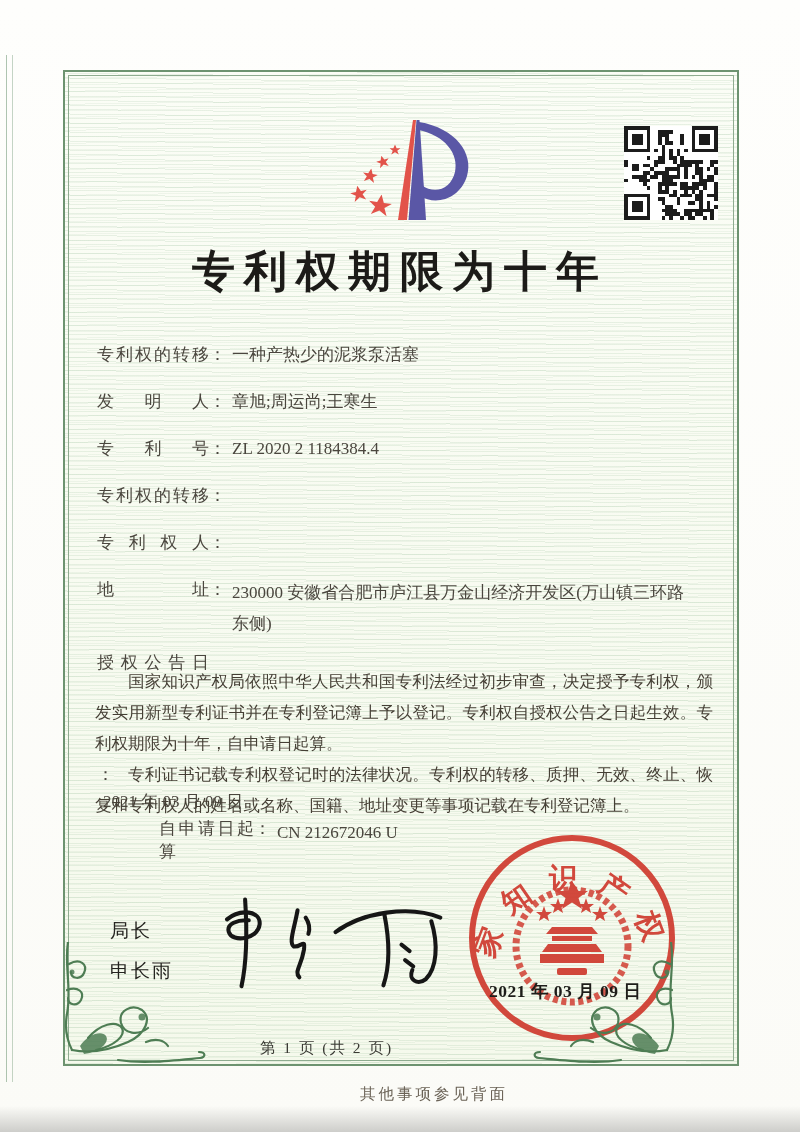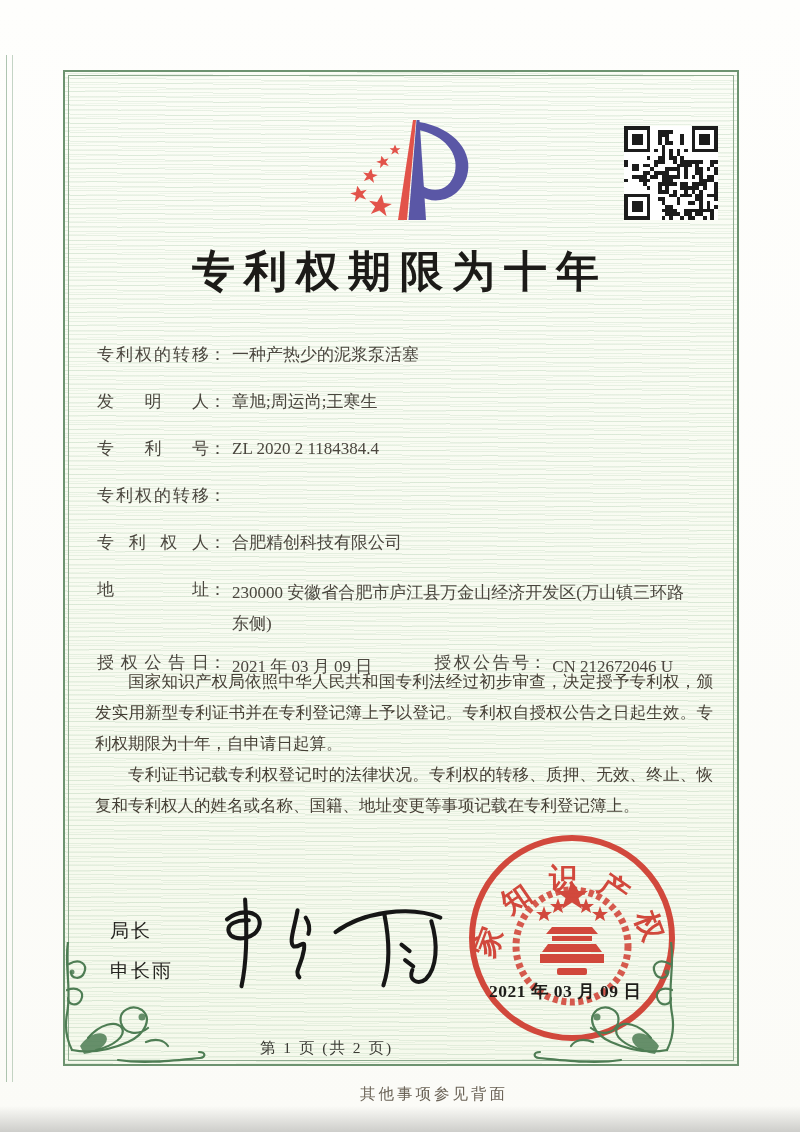--- a/index.html
+++ b/index.html
@@ -28,21 +28,21 @@
   .title{position:absolute;left:0;width:800px;top:243px;text-align:center;
     font-size:43px;font-weight:bold;letter-spacing:9px;color:#1c1b18;}
   .fields{position:absolute;left:97px;top:342px;width:620px;font-size:17px;color:#4a463e;}
   .frow{margin-bottom:21px;line-height:26px;display:flex;align-items:flex-start;}
   .frow.addr{margin-bottom:8px;}
   .flabel{display:inline-block;width:112px;text-align:justify;text-align-last:justify;flex:0 0 112px;}
   .fcolon{flex:0 0 14px;}
   .fvalue{margin-left:6px;max-width:455px;line-height:31px;}
   .frow .fvalue{line-height:26px;}
   .frow.addr .fvalue{line-height:31px;}
-  .grantrow{display:flex;margin-top:12px;}
+  .grantrow{display:flex;margin-top:12px;flex-direction:column;}
   .grant2{margin-left:62px;display:flex;}
   .grant2 .flabel{width:95px;flex:0 0 95px;}
   .paras{position:absolute;left:95px;top:666px;width:618px;font-size:16.5px;
     line-height:1.88;color:#453f35;text-align:justify;}
   .paras p{margin:0;text-indent:2em;}
   .sig-block{position:absolute;left:110px;top:918px;font-size:19px;color:#24231f;
     font-family:"Liberation Sans","DejaVu Sans",sans-serif;}
   .sig-block div{margin-bottom:14px;letter-spacing:2px;}
   .sig-svg{position:absolute;left:218px;top:886px;width:235px;height:112px;}
   .seal{position:absolute;left:462px;top:828px;width:220px;height:220px;opacity:.92;}
@@ -401,33 +401,32 @@
         <span class="fcolon">：</span>
       <span class="fvalue">ZL 2020 2 1184384.4</span>
     </div>
     <div class="frow">
       <span class="flabel">专利权的转移</span>
         <span class="fcolon">：</span>
     </div>
     <div class="frow">
       <span class="flabel">专利权人</span>
         <span class="fcolon">：</span>
-      <span class="fvalue">合肥精创科技有限公司</span>
     </div>
     <div class="frow addr">
       <span class="flabel">地址</span>
         <span class="fcolon">：</span>
       <span class="fvalue">230000 安徽省合肥市庐江县万金山经济开发区(万山镇三环路东侧)</span>
     </div>
     <div class="grantrow">
       <span class="flabel">授权公告日</span>
         <span class="fcolon">：</span>
       <span class="fvalue">2021 年 03 月 09 日</span>
       <span class="grant2">
-        <span class="flabel">授权公告号</span>
+        <span class="flabel">自申请日起算</span>
           <span class="fcolon">：</span>
         <span class="fvalue">CN 212672046 U</span>
       </span>
     </div>
   </div>
 
   <div class="paras">
     <p>国家知识产权局依照中华人民共和国专利法经过初步审查，决定授予专利权，颁发实用新型专利证书并在专利登记簿上予以登记。专利权自授权公告之日起生效。专利权期限为十年，自申请日起算。</p>
     <p>专利证书记载专利权登记时的法律状况。专利权的转移、质押、无效、终止、恢复和专利权人的姓名或名称、国籍、地址变更等事项记载在专利登记簿上。</p>
   </div>

